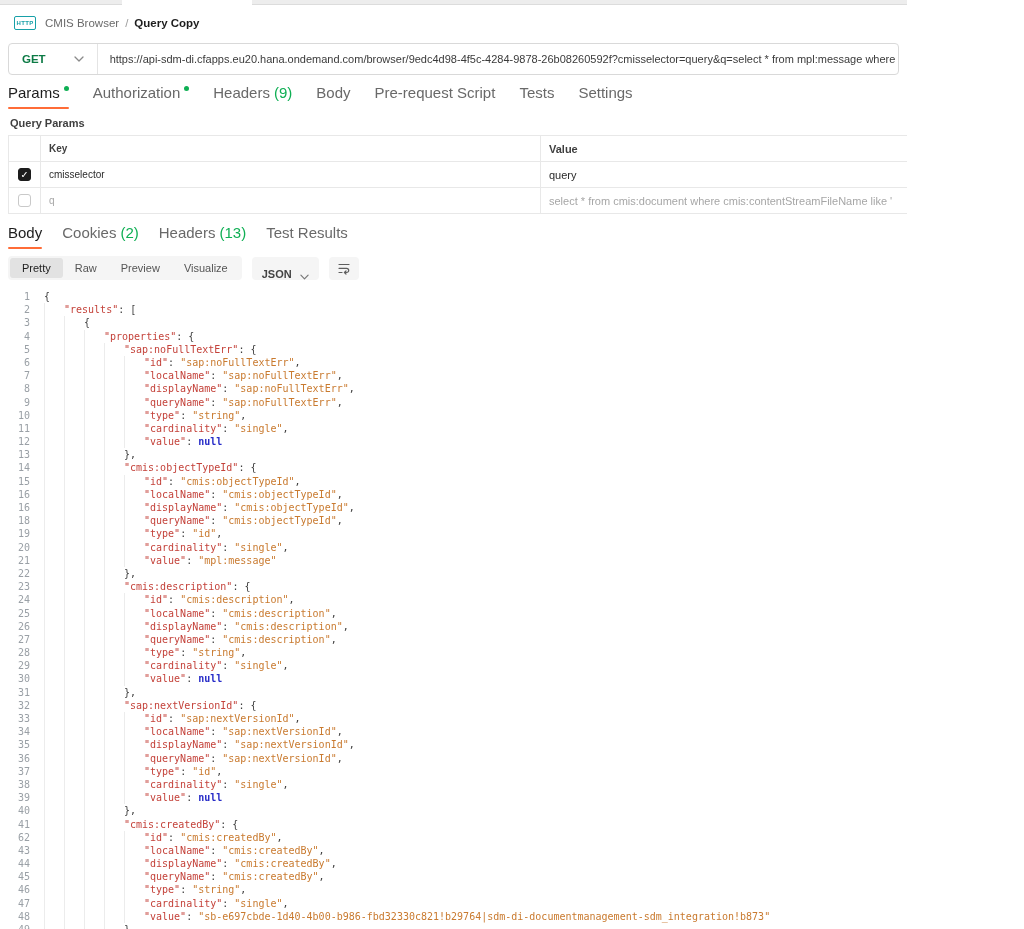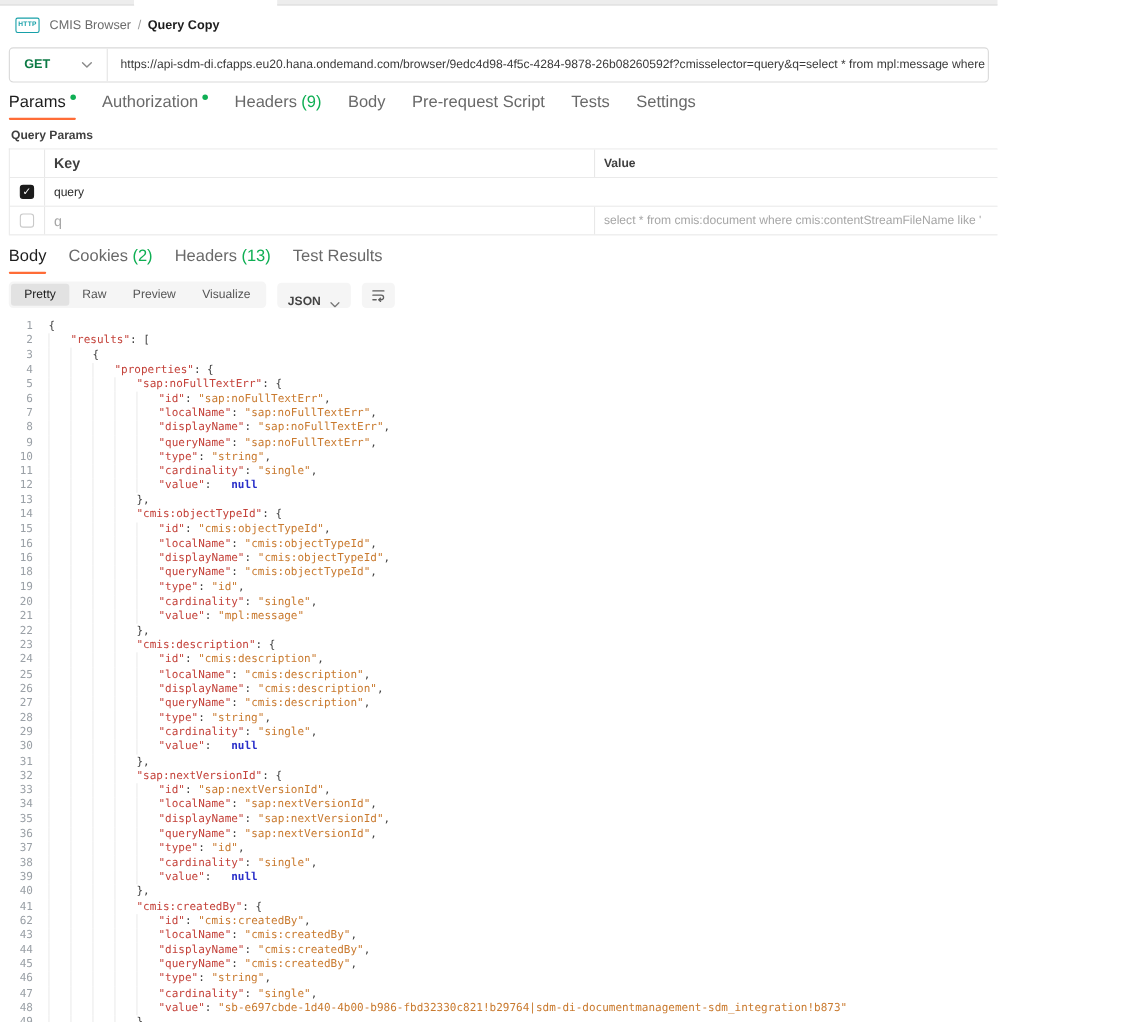--- a/index.html
+++ b/index.html
@@ -45,21 +45,21 @@
   .dot { width:5px; height:5px; border-radius:50%; background:var(--c-green); margin-top:2px; }
   .count { color:var(--c-green); }
 
   
   .qp-title { font-size:11px; font-weight:700; color:#3f3f3f; padding:8px 0 6px 10px; }
   .ptable { margin-left:8px; border-top:1px solid #e8e8e8; border-left:1px solid #e8e8e8; }
   .trow { display:flex; height:26px; align-items:stretch; border-bottom:1px solid #e8e8e8; background:#fff; }
   .c-check { flex:0 0 32px; display:flex; align-items:center; justify-content:center;
              border-right:1px solid #e8e8e8; cursor:pointer; }
   .c-key { flex:0 0 500px; display:flex; align-items:center; padding-left:8px;
-           font-size:13px; color:#2b2b2b; border-right:1px solid #e8e8e8; cursor:text; }
+           font-size:10px; color:#2b2b2b; border-right:1px solid #e8e8e8; cursor:text; }
   .c-val { flex:1; display:flex; align-items:center; padding-left:8px;
            font-size:11px; color:#2b2b2b; white-space:nowrap; overflow:hidden; cursor:text; }
   .hrow .c-key, .hrow .c-val { font-weight:700; color:#3f3f3f; }
   .dim { color:#a6a6a6 !important; }
   .cb { width:13px; height:13px; border:1px solid #c9c9c9; border-radius:3px; background:#fff;
         font-size:9.5px; line-height:12px; text-align:center; }
   .cb.checked { background:#1c1c1c; border-color:#1c1c1c; color:#fff; }
 
   
   .toolbar { display:flex; align-items:center; gap:10px; padding:7px 8px 6px; }
@@ -73,21 +73,21 @@
 
   
   .codewrap { padding-top:4px; }
   .cl { display:flex; height:13.2px; line-height:13.2px; white-space:pre;
         font-family:"DejaVu Sans Mono","Liberation Mono",monospace; font-size:10px; }
   .lnum { flex:0 0 30px; text-align:right; color:#9aa0a6; margin-right:14px; }
   .ind { flex:0 0 20px; border-left:1px solid #ececec; }
   .tk-p { color:#3f3f3f; }
   .tk-k { color:var(--c-json-key); }
   .tk-s { color:var(--c-json-string); }
-  .tk-n { color:var(--c-json-keyword); font-weight:700;margin-left:12px; }
+  .tk-n { color:var(--c-json-keyword); font-weight:700; }
 </style>
 </head>
 <body>
 
 <div id="app">
 
   <div class="tabstrip">
     <div class="ts-a"></div>
     <div class="ts-b"></div>
     <div class="ts-c"></div>
@@ -148,20 +148,21 @@
     <div class="trow hrow">
       <div class="c-check"></div>
       <div class="c-key">Key</div>
       <div class="c-val">Value</div>
     </div>
     <div>
         <div class="trow">
           <div class="c-check">
             <div class="cb checked">✓</div>
           </div>
+          <div class="c-key">cmisselector</div>
           <div class="c-val">query</div>
         </div>
         <div class="trow">
           <div class="c-check">
             <div class="cb"></div>
           </div>
           <div class="c-key dim">q</div>
           <div class="c-val dim">select * from cmis:document where cmis:contentStreamFileName like '</div>
         </div>
       </div>

